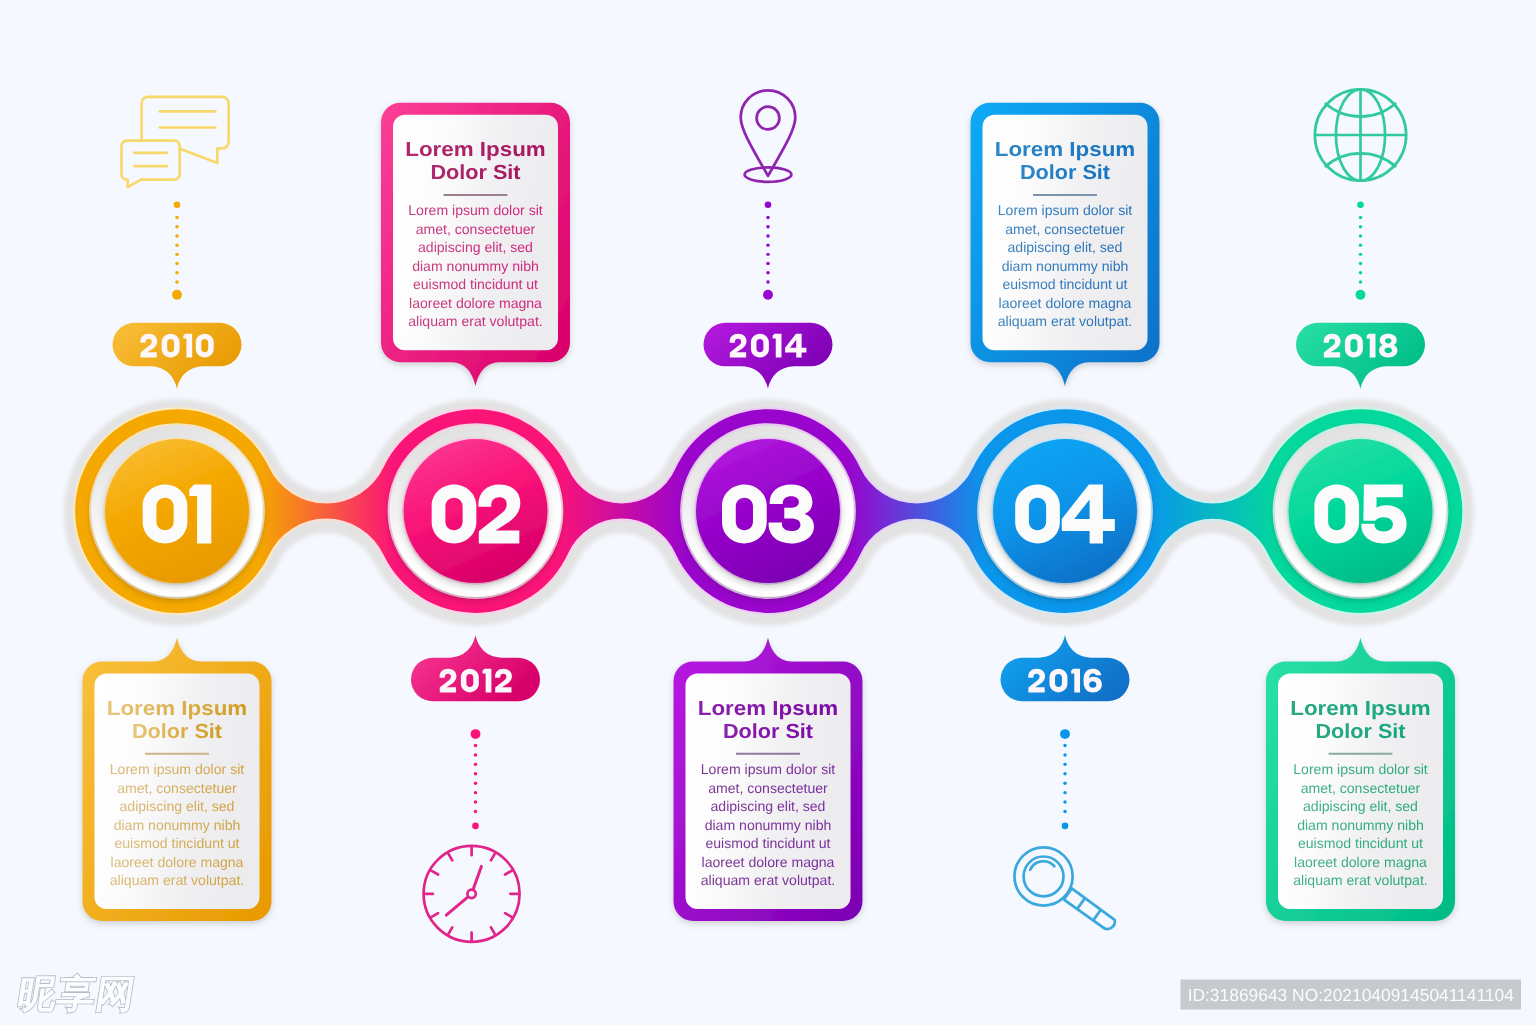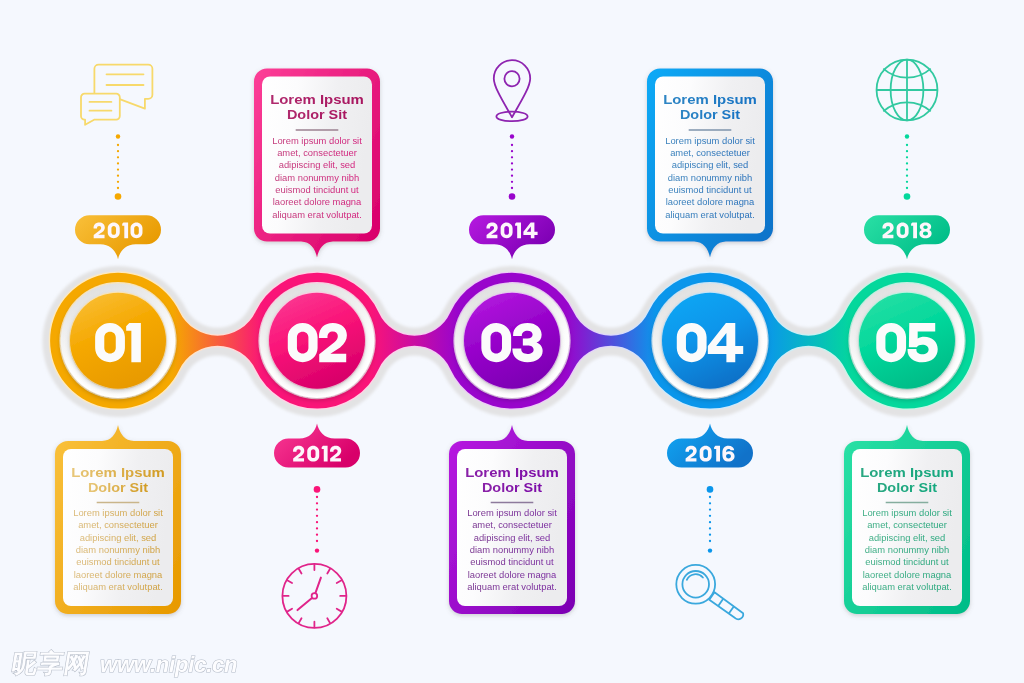--- a/index.html
+++ b/index.html
@@ -524,15 +524,17 @@
       </g>
       <g transform="translate(875.5,58.5) scale(1.05)">
         <circle cx="30" cy="30" r="29" fill="none" stroke="url(#iconGrad4)" stroke-width="1.714"></circle>
         <line x1="1" y1="30" x2="59" y2="30" stroke="url(#iconGrad4)" stroke-width="1.714"></line>
         <line x1="30" y1="1" x2="30" y2="59" stroke="url(#iconGrad4)" stroke-width="1.714"></line>
         <ellipse cx="30" cy="30" rx="15.6" ry="29" fill="none" stroke="url(#iconGrad4)" stroke-width="1.714"></ellipse>
         <path d="M7.4 9.7 A34 34 0 0 0 52.6 9.7" fill="none" stroke="url(#iconGrad4)" stroke-width="1.714"></path>
         <path d="M7.4 50.3 A34 34 0 0 1 52.6 50.3" fill="none" stroke="url(#iconGrad4)" stroke-width="1.714"></path>
       </g>
     </svg>
+  <div class="idbar" id="idbar">
+      <span>ID:31869643 NO:20210409145041141104</span>
+    </div>
   <div class="wm" id="wmlogo">昵享网</div>
-  <div class="wm" id="wmsite">www.nipic.cn</div>
 </div>
 
 </body></html>

